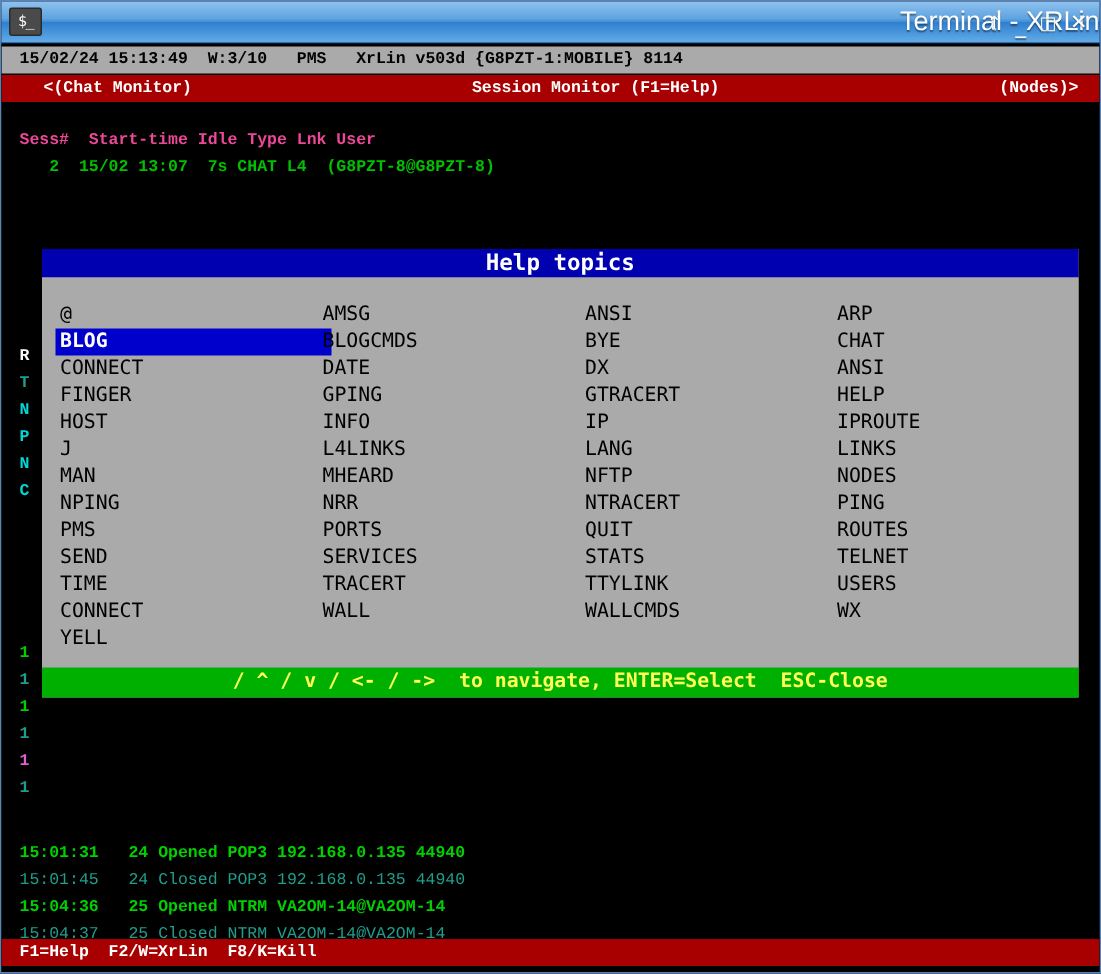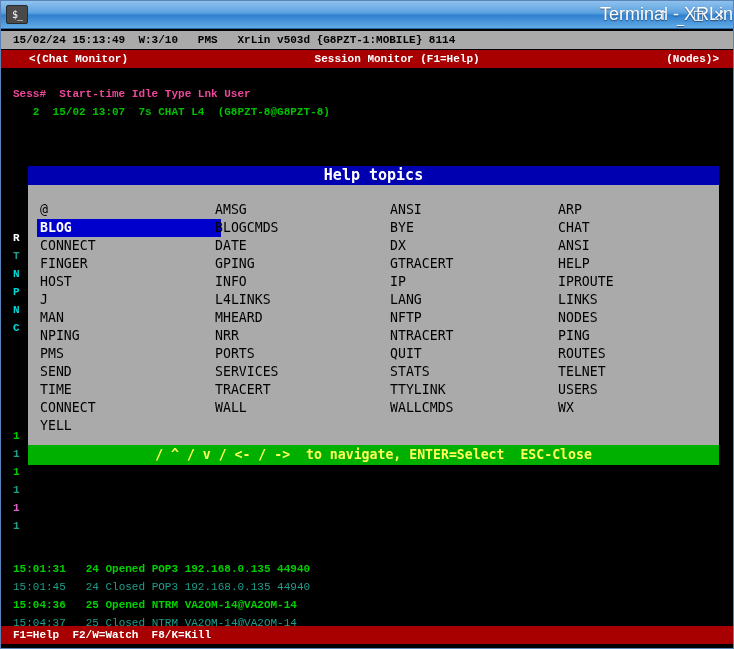--- a/index.html
+++ b/index.html
@@ -266,21 +266,21 @@
     <div class="row bgtext c-green" style="top:508px;"></div>
 
     <div class="row bgtext c-green" style="top:531px;"><span>15:01:31</span><span>   </span><span>24</span><span> </span><span>Opened</span><span> </span><span>POP3</span><span> </span><span>192.168.0.135 44940</span></div>
 
     <div class="row bgtext c-dim" style="top:549px;"><span>15:01:45</span><span>   </span><span>24</span><span> </span><span>Closed</span><span> </span><span>POP3</span><span> </span><span>192.168.0.135 44940</span></div>
 
     <div class="row bgtext c-green" style="top:567px;"><span>15:04:36</span><span>   </span><span>25</span><span> </span><span>Opened</span><span> </span><span>NTRM</span><span> </span><span>VA2OM-14@VA2OM-14</span></div>
 
     <div class="row bgtext c-dim" style="top:585px;"><span>15:04:37</span><span>   </span><span>25</span><span> </span><span>Closed</span><span> </span><span>NTRM</span><span> </span><span>VA2OM-14@VA2OM-14</span></div>
 
-    <div class="row keybar" style="top:597px;">F1=Help  F2/W=Watch  F8/K=Kill</div>
+    <div class="row keybar" style="top:597px;">F1=Help  F2/W=XrLin  F8/K=Kill</div>
 
     <div class="dialog">
       <div class="dialog-title">Help topics</div>
       <div class="dialog-body">
         <div class="topics-grid">
 
           <div class="topic">@</div>
           <div class="topic">AMSG</div>
           <div class="topic">ANSI</div>
           <div class="topic">ARP</div>

